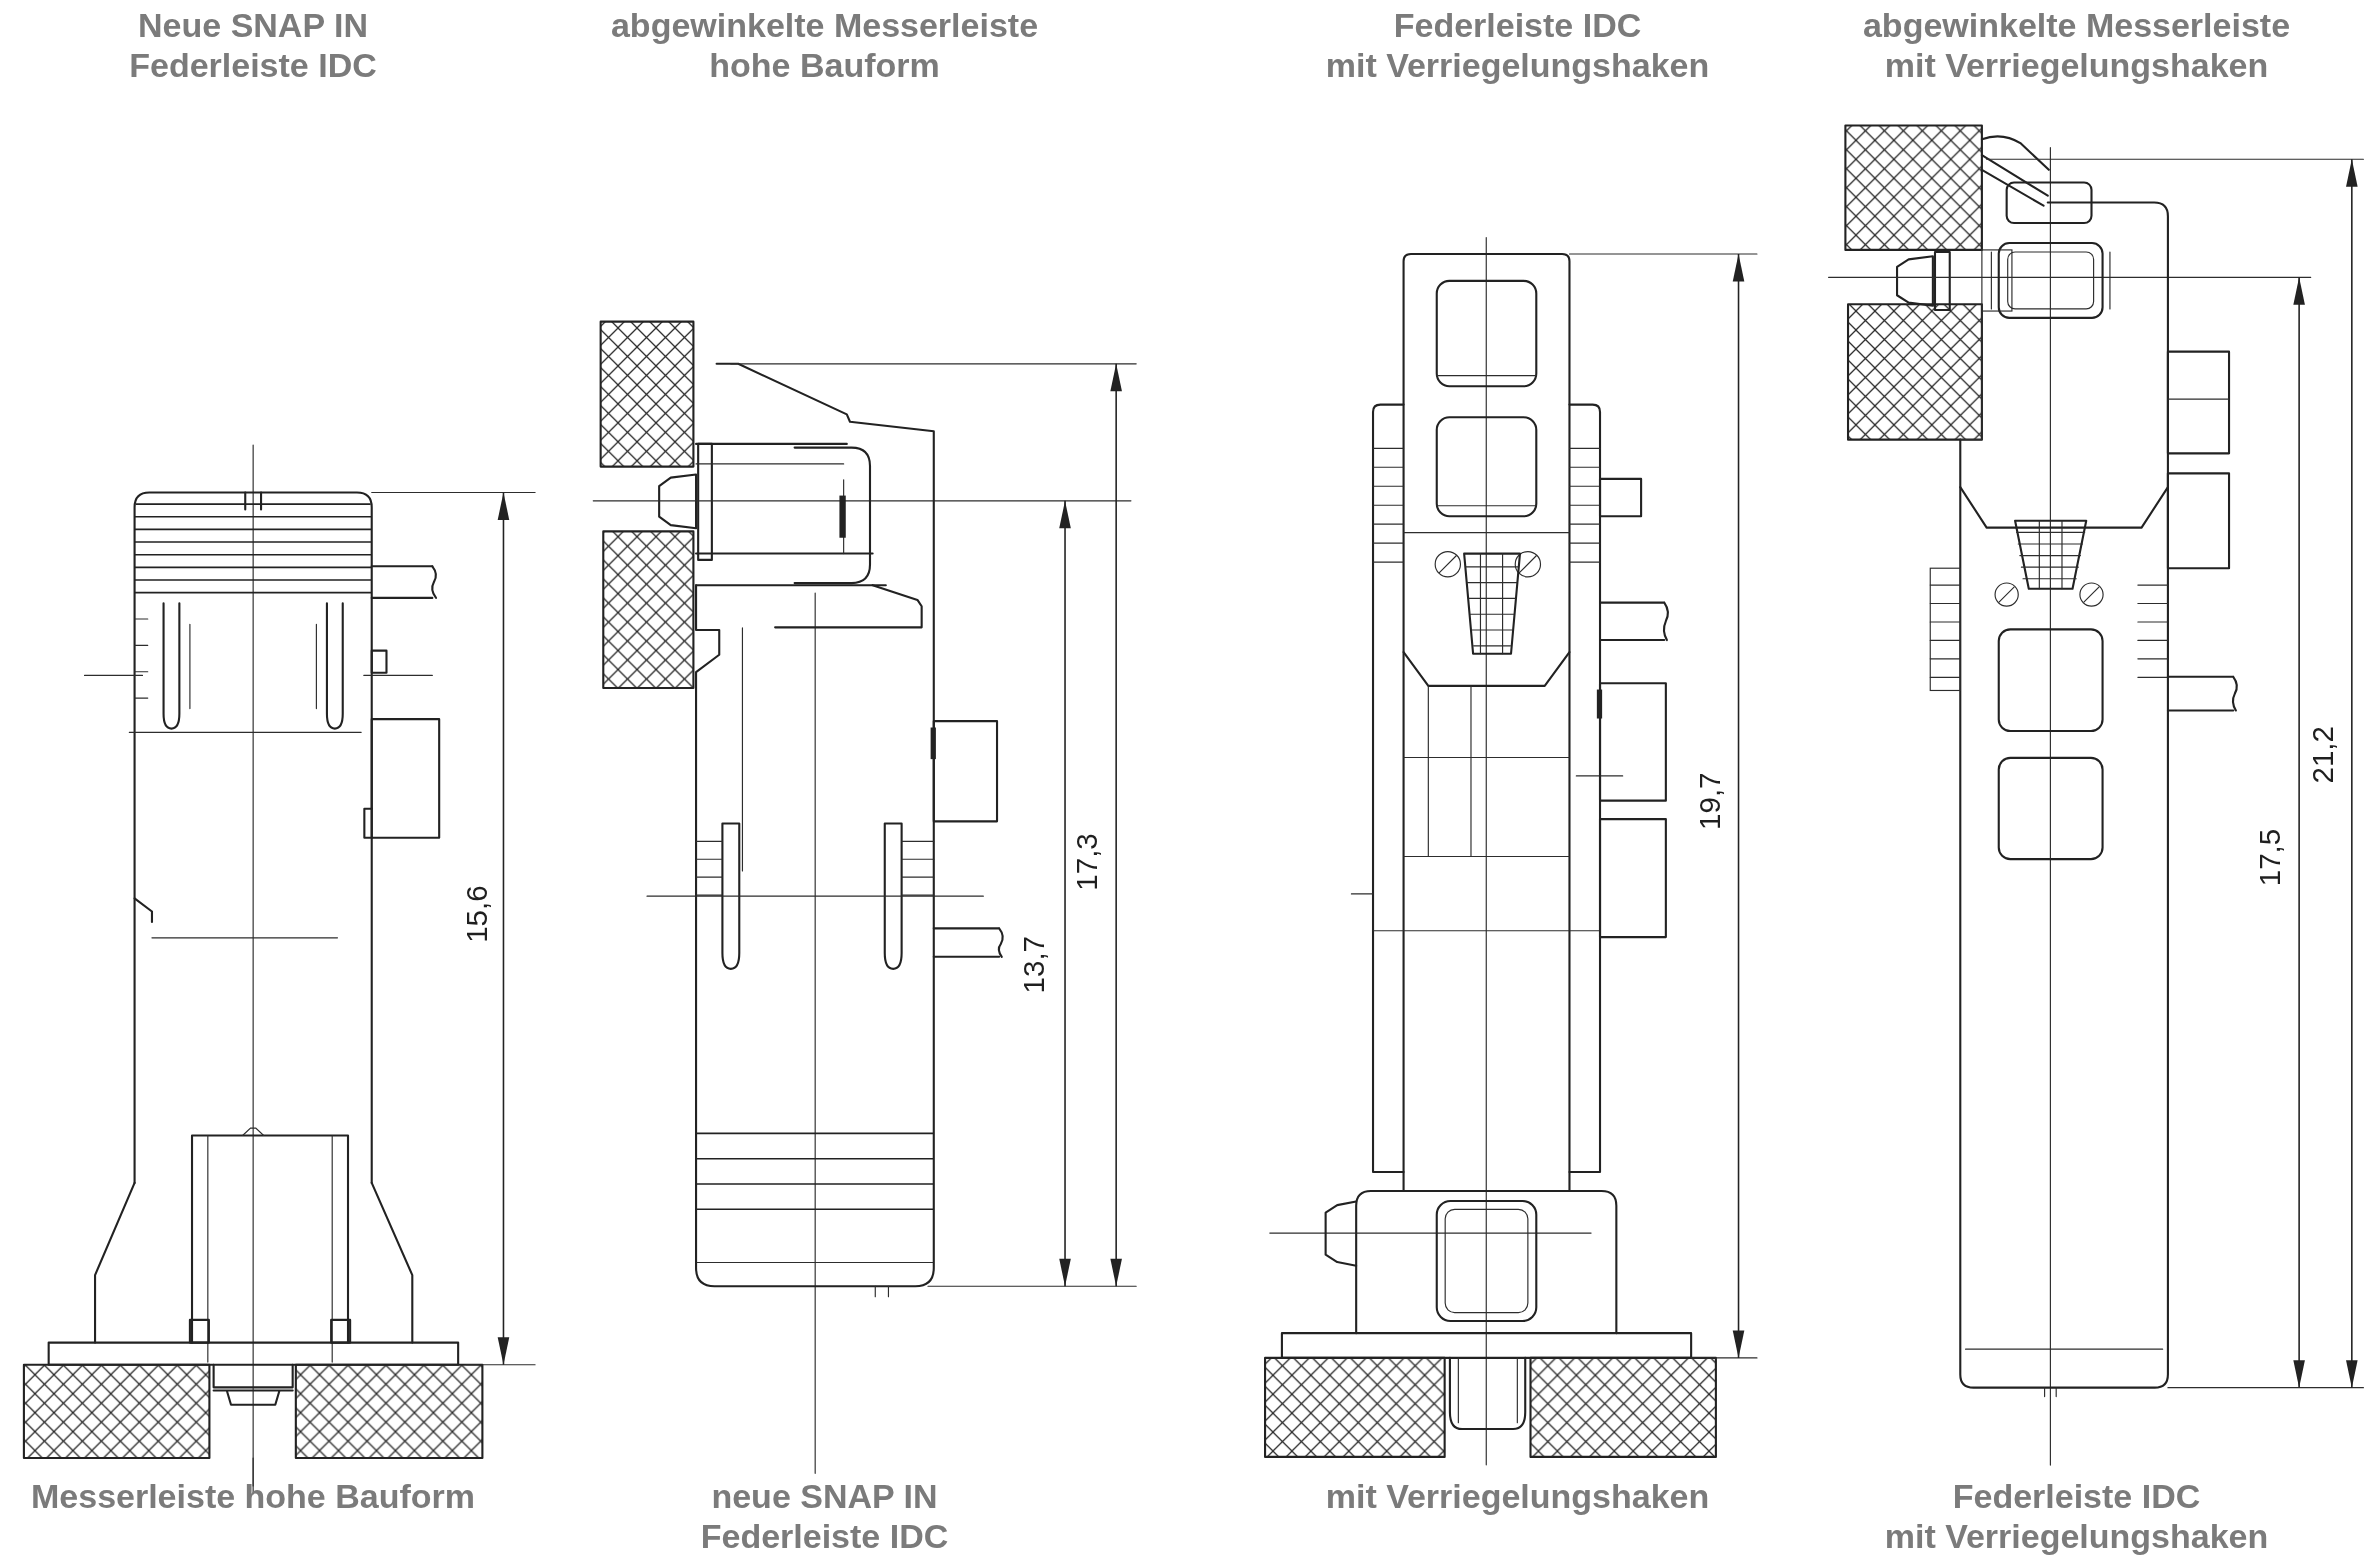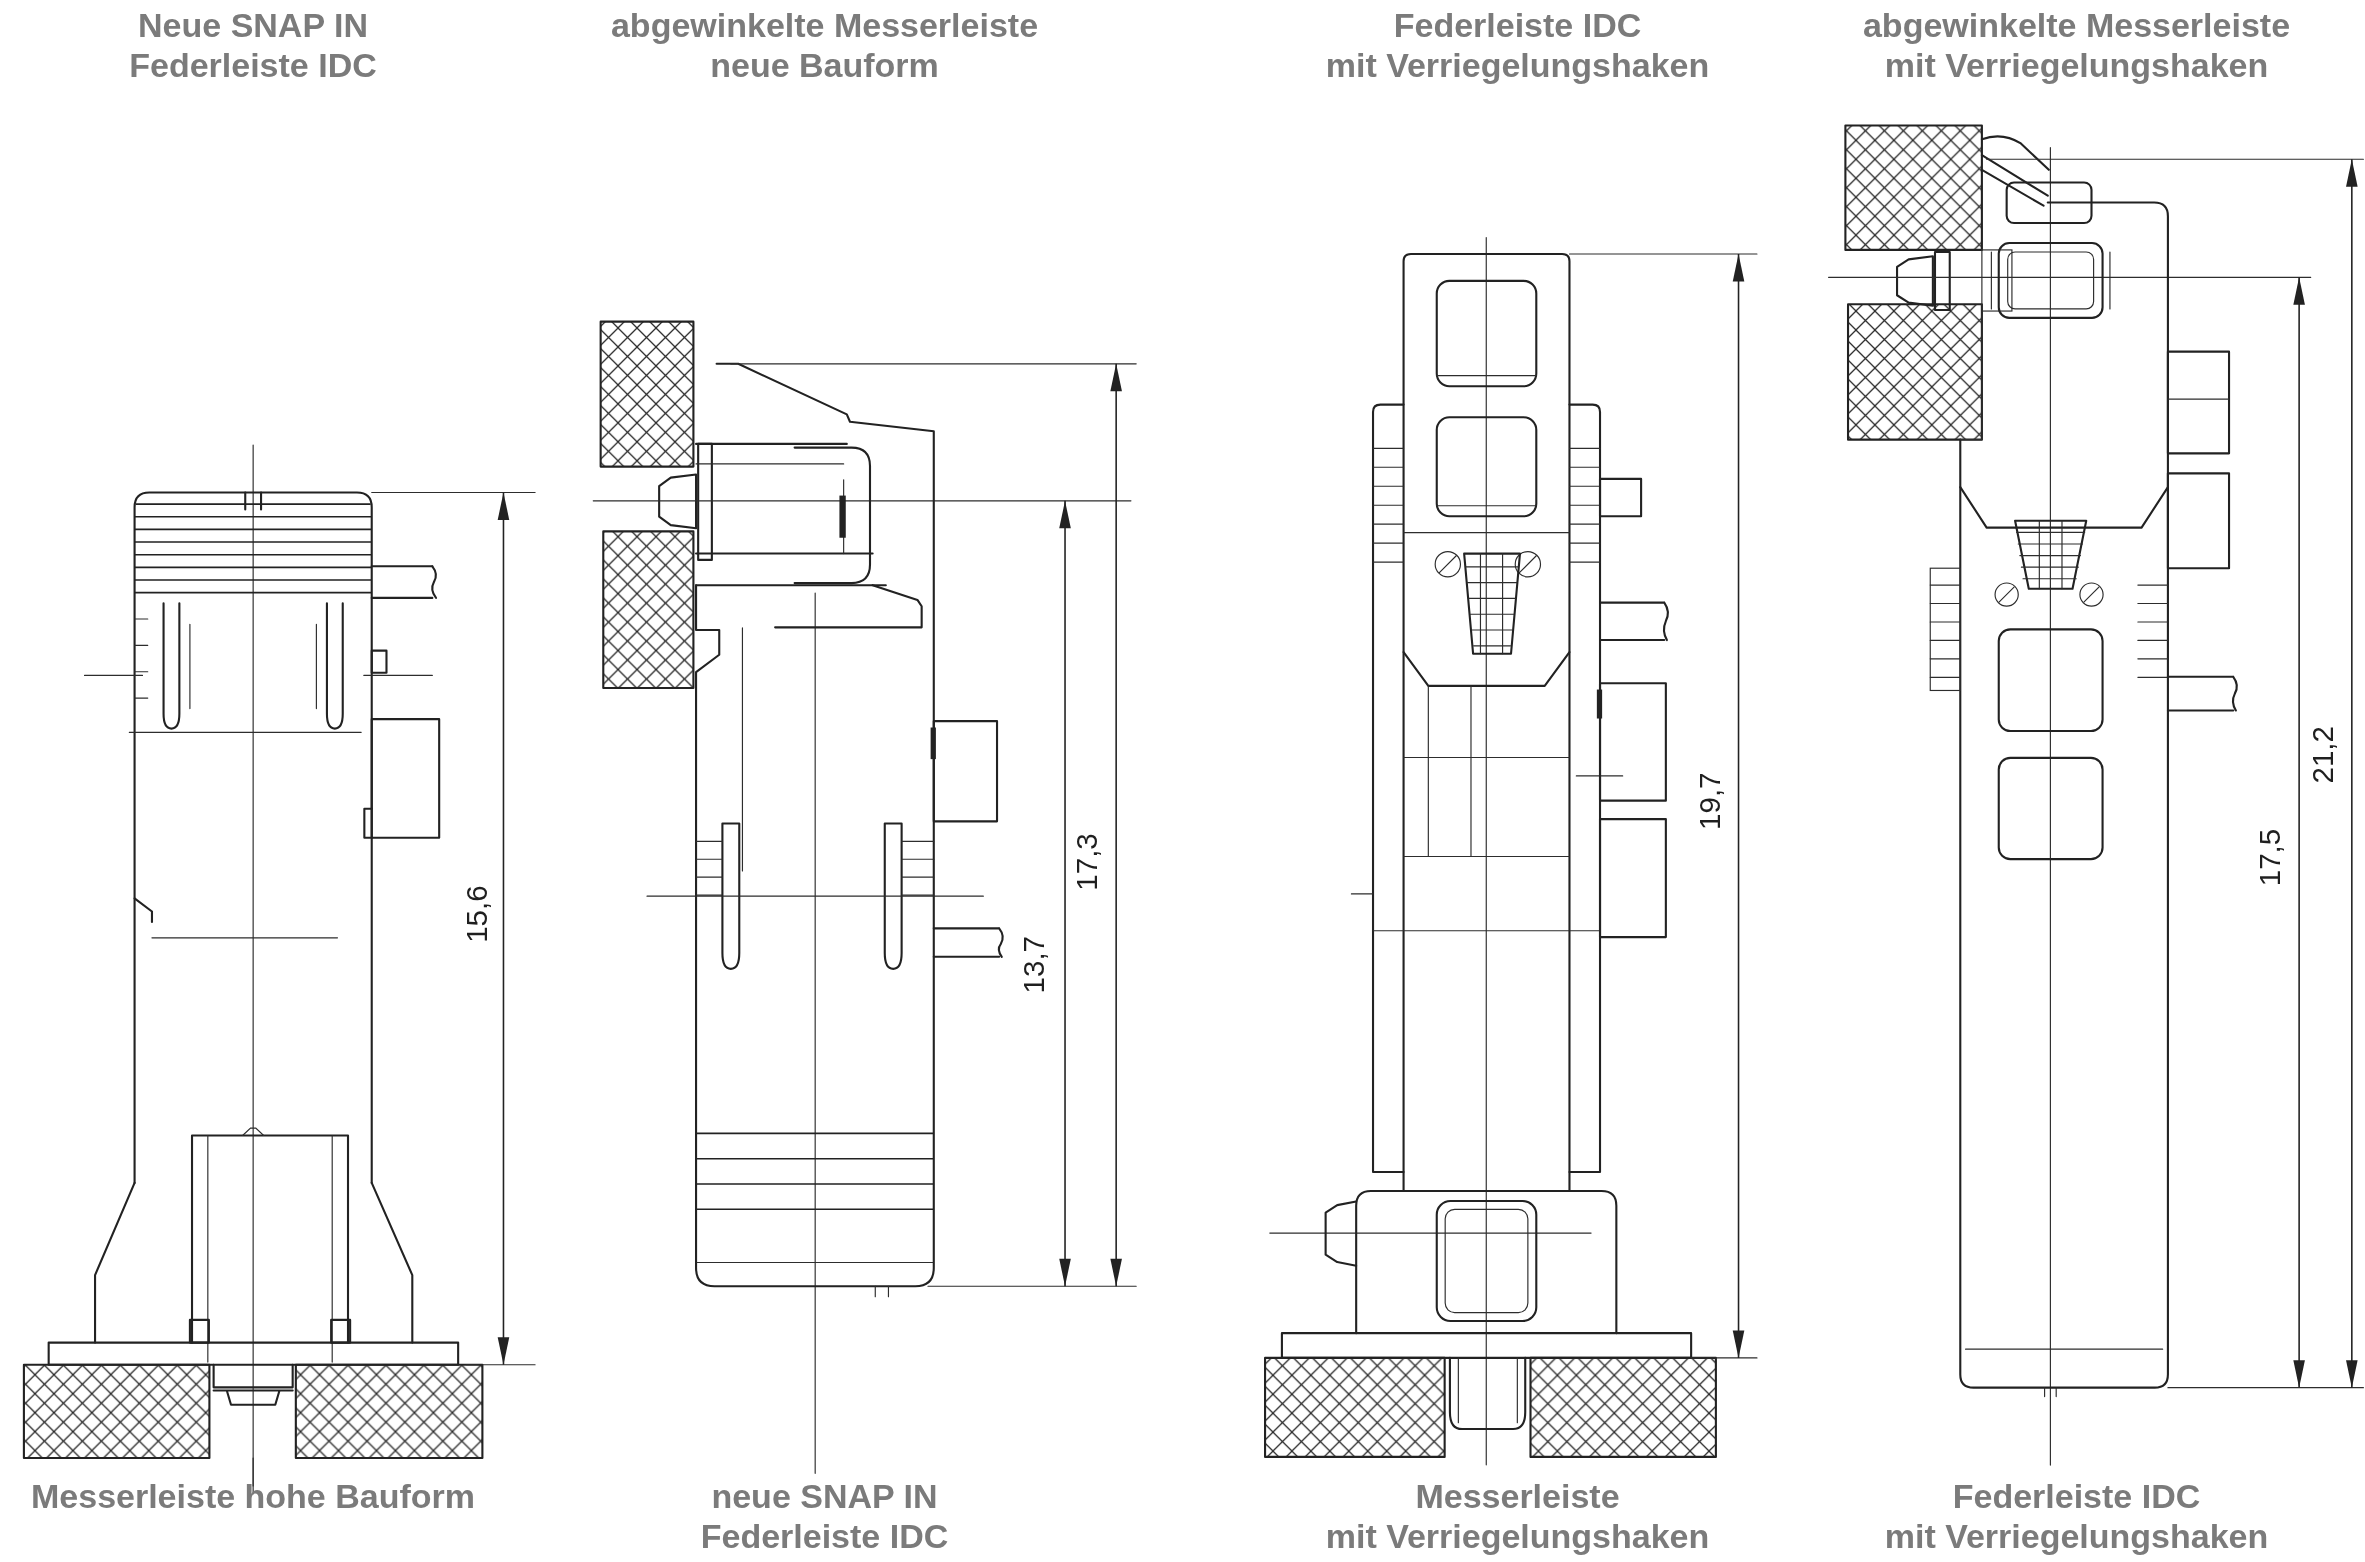--- a/index.html
+++ b/index.html
@@ -29,21 +29,21 @@
 </style>
 </head>
 <body>
 
 <div class="col-title" style="left:-10.5px;top:5.3px;">
   <span>Neue SNAP IN</span>
   <span>Federleiste IDC</span>
 </div>
 <div class="col-title" style="left:561px;top:5.3px;">
   <span>abgewinkelte Messerleiste</span>
-  <span>neue Bauform</span>
+  <span>hohe Bauform</span>
 </div>
 <div class="col-title" style="left:1254px;top:5.3px;">
   <span>Federleiste IDC</span>
   <span>mit Verriegelungshaken</span>
 </div>
 <div class="col-title" style="left:1813px;top:5.3px;">
   <span>abgewinkelte Messerleiste</span>
   <span>mit Verriegelungshaken</span>
 </div>
 
@@ -340,20 +340,19 @@
 
 <div class="col-label" style="left:-10.5px;top:1476px;">
   <span>Messerleiste hohe Bauform</span>
   <span></span>
 </div>
 <div class="col-label" style="left:561px;top:1476px;">
   <span>neue SNAP IN</span>
   <span>Federleiste IDC</span>
 </div>
 <div class="col-label" style="left:1254px;top:1476px;">
-  <span>Messerleiste</span>
   <span>mit Verriegelungshaken</span>
 </div>
 <div class="col-label" style="left:1813px;top:1476px;">
   <span>Federleiste IDC</span>
   <span>mit Verriegelungshaken</span>
 </div>
 
 
 </body></html>

